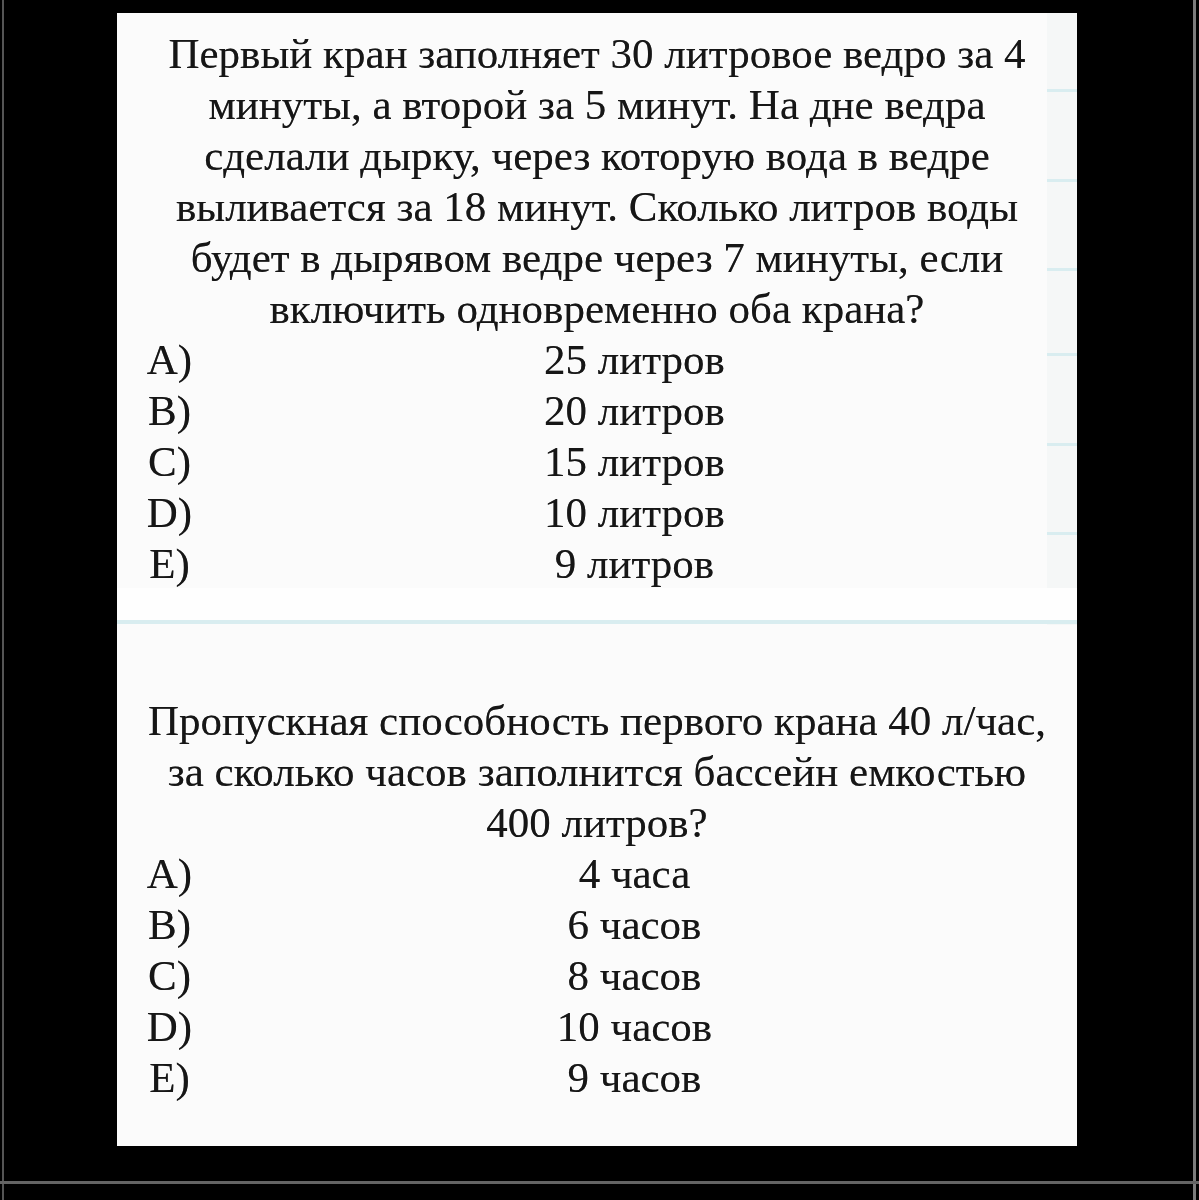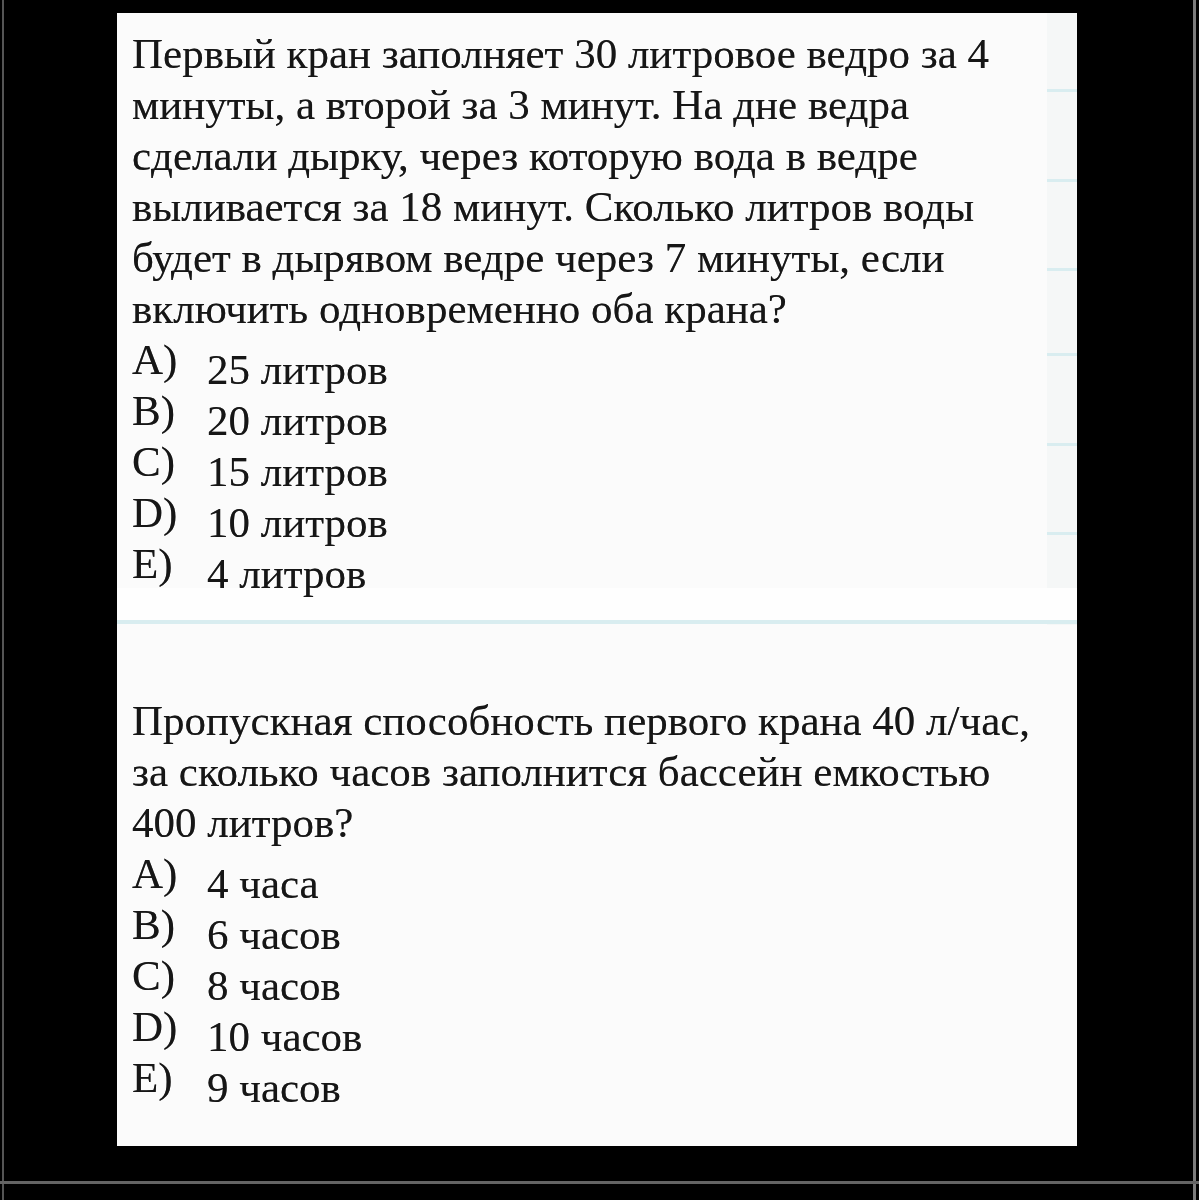--- a/index.html
+++ b/index.html
@@ -7,20 +7,21 @@
     padding: 0;
     background: #000;
   }
   .stage {
     position: relative;
     width: 1199px;
     height: 1200px;
     background: #000;
     overflow: hidden;
     font-family: "Liberation Serif", "DejaVu Serif", serif;
+    text-align: center;
   }
   
   .frame-left {
     position: absolute; left: 2px; top: 0; width: 2px; height: 1200px;
     background: #555;
   }
   .frame-right {
     position: absolute; left: 1193px; top: 0; width: 3px; height: 1200px;
     background: #7c7c7c;
   }
@@ -79,21 +80,20 @@
     display: flex;
     height: 51px;
     white-space: nowrap;
   }
   .option-letter {
     width: 75px;
     flex: 0 0 75px;
   }
   .option-text {
     flex: 1 1 auto;
-    margin-top: 10px;
   }
 </style>
 </head>
 <body>
 
 <div class="stage">
 
   <div class="frame-left"></div>
   <div class="frame-right"></div>
   <div class="frame-bottom"></div>
@@ -105,21 +105,21 @@
     <div class="ruled-tick" style="top:166px"></div>
     <div class="ruled-tick" style="top:255px"></div>
     <div class="ruled-tick" style="top:340px"></div>
     <div class="ruled-tick" style="top:430px"></div>
     <div class="ruled-tick" style="top:519px"></div>
     <div class="bright-band"></div>
     <div class="ruled-divider"></div>
 
     <div class="question-block q1">
       <div class="q-line">Первый кран заполняет 30 литровое ведро за 4</div>
-      <div class="q-line">минуты, а второй за 3 минут. На дне ведра</div>
+      <div class="q-line">минуты, а второй за 5 минут. На дне ведра</div>
       <div class="q-line">сделали дырку, через которую вода в ведре</div>
       <div class="q-line">выливается за 18 минут. Сколько литров воды</div>
       <div class="q-line">будет в дырявом ведре через 7 минуты, если</div>
       <div class="q-line">включить одновременно оба крана?</div>
 
       <div class="option-row">
         <span class="option-letter">A)</span>
         <span class="option-text">25 литров</span>
       </div>
       <div class="option-row">
@@ -129,21 +129,21 @@
       <div class="option-row">
         <span class="option-letter">C)</span>
         <span class="option-text">15 литров</span>
       </div>
       <div class="option-row">
         <span class="option-letter">D)</span>
         <span class="option-text">10 литров</span>
       </div>
       <div class="option-row">
         <span class="option-letter">E)</span>
-        <span class="option-text">4 литров</span>
+        <span class="option-text">9 литров</span>
       </div>
     </div>
 
     <div class="question-block q2">
       <div class="q-line">Пропускная способность первого крана 40 л/час,</div>
       <div class="q-line">за сколько часов заполнится бассейн емкостью</div>
       <div class="q-line">400 литров?</div>
 
       <div class="option-row">
         <span class="option-letter">A)</span>

